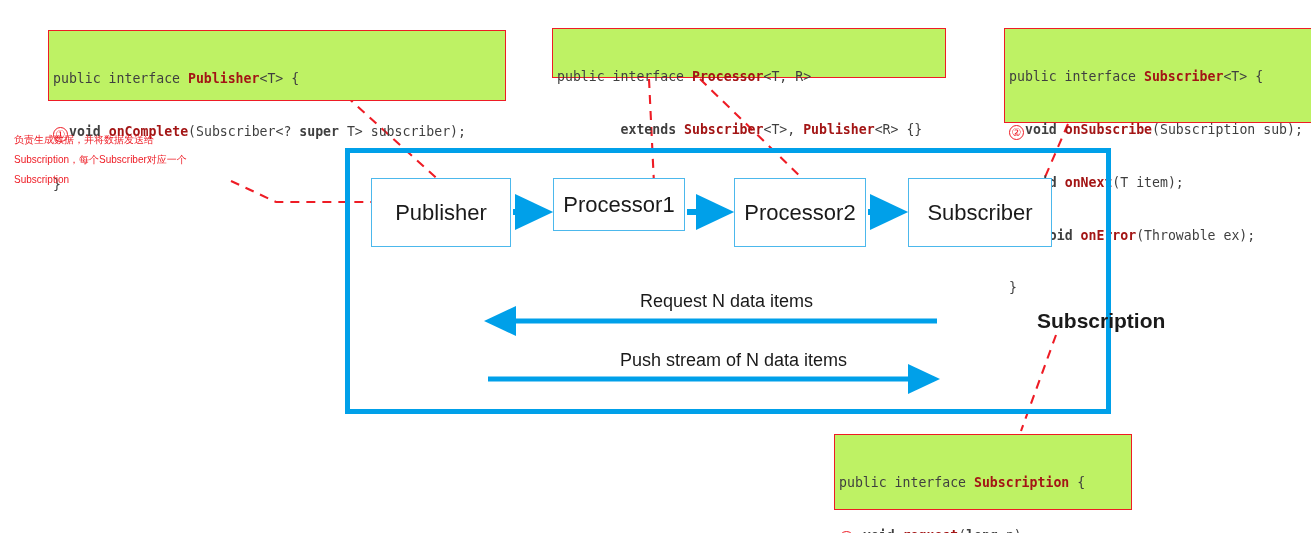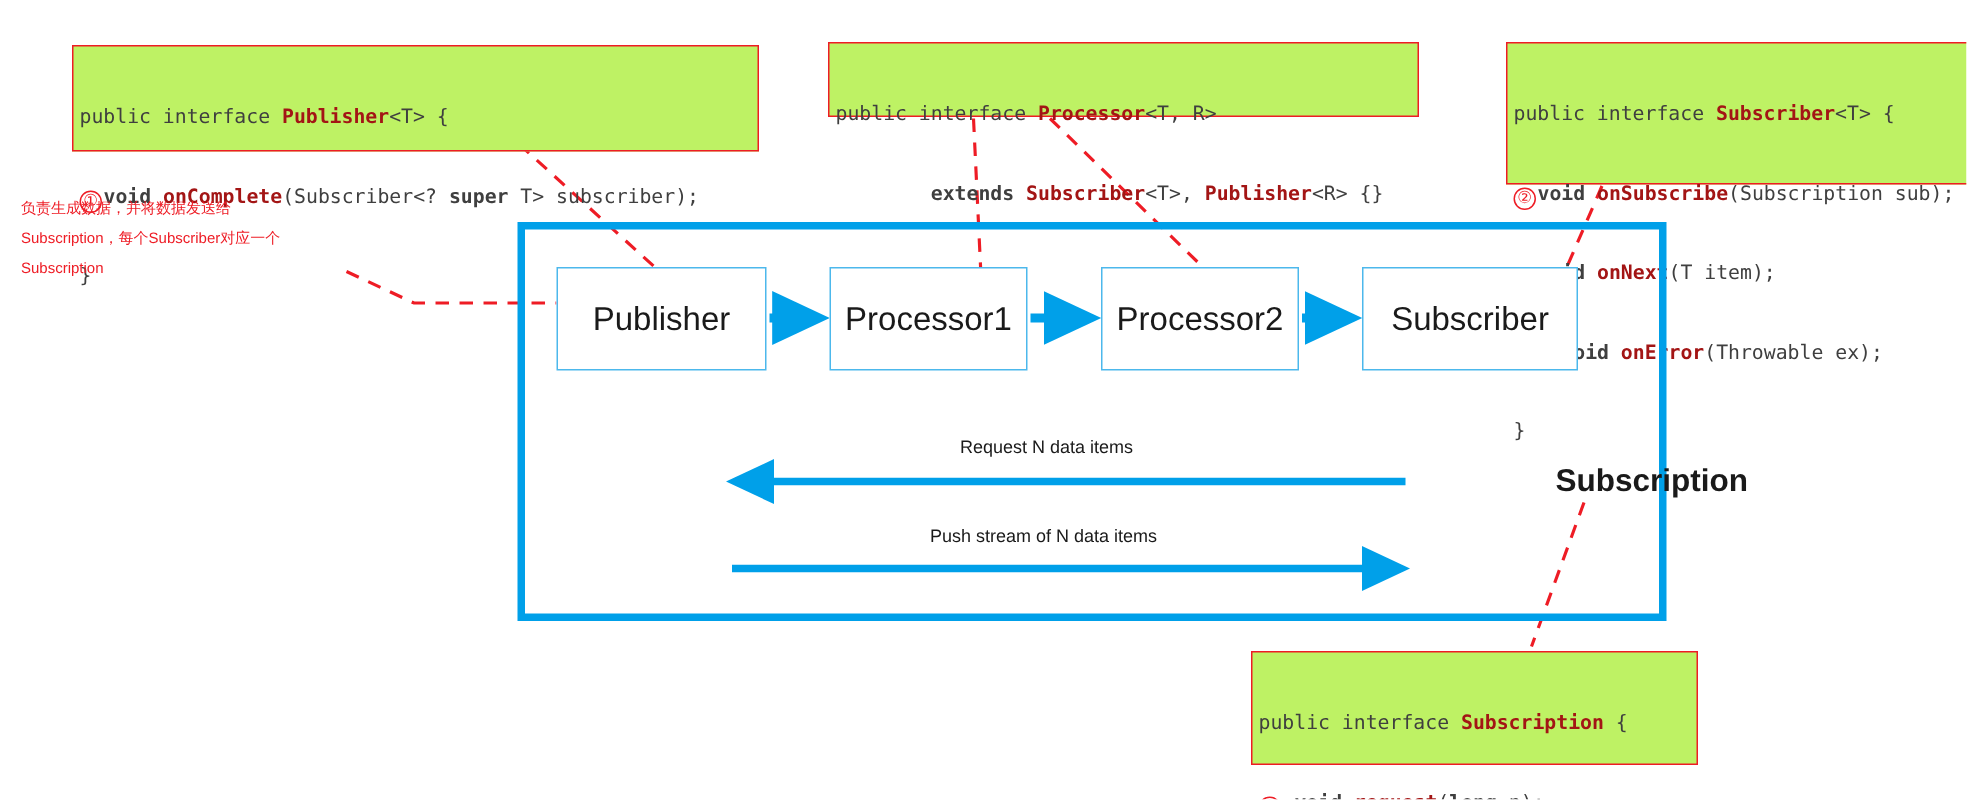--- a/index.html
+++ b/index.html
@@ -103,29 +103,29 @@
     background: #ffffff;
     box-sizing: border-box;
     display: flex;
     align-items: center;
     justify-content: center;
     color: #1a1a1a;
     font-size: 22px;
     font-family: "Liberation Sans", sans-serif;
   }
   #node-publisher  { left: 371px; top: 178px; width: 140px; height: 69px; }
-  #node-processor1 { left: 553px; top: 178px; width: 132px; height: 69px; }
+  #node-processor1 { left: 553px; top: 178px; width: 132px; height: 53px; }
   #node-processor2 { left: 734px; top: 178px; width: 132px; height: 69px; }
   #node-subscriber { left: 908px; top: 178px; width: 144px; height: 69px; }
 
   
   .arrow-label {
     position: absolute;
     color: #1a1a1a;
-    font-size: 12px;
+    font-size: 18px;
     font-family: "Liberation Sans", sans-serif;
     white-space: nowrap;
   }
   #label-request { left: 640px; top: 291px; }
   #label-push    { left: 620px; top: 350px; }
 
   #label-subscription {
     position: absolute;
     left: 1037px;
     top: 309px;

